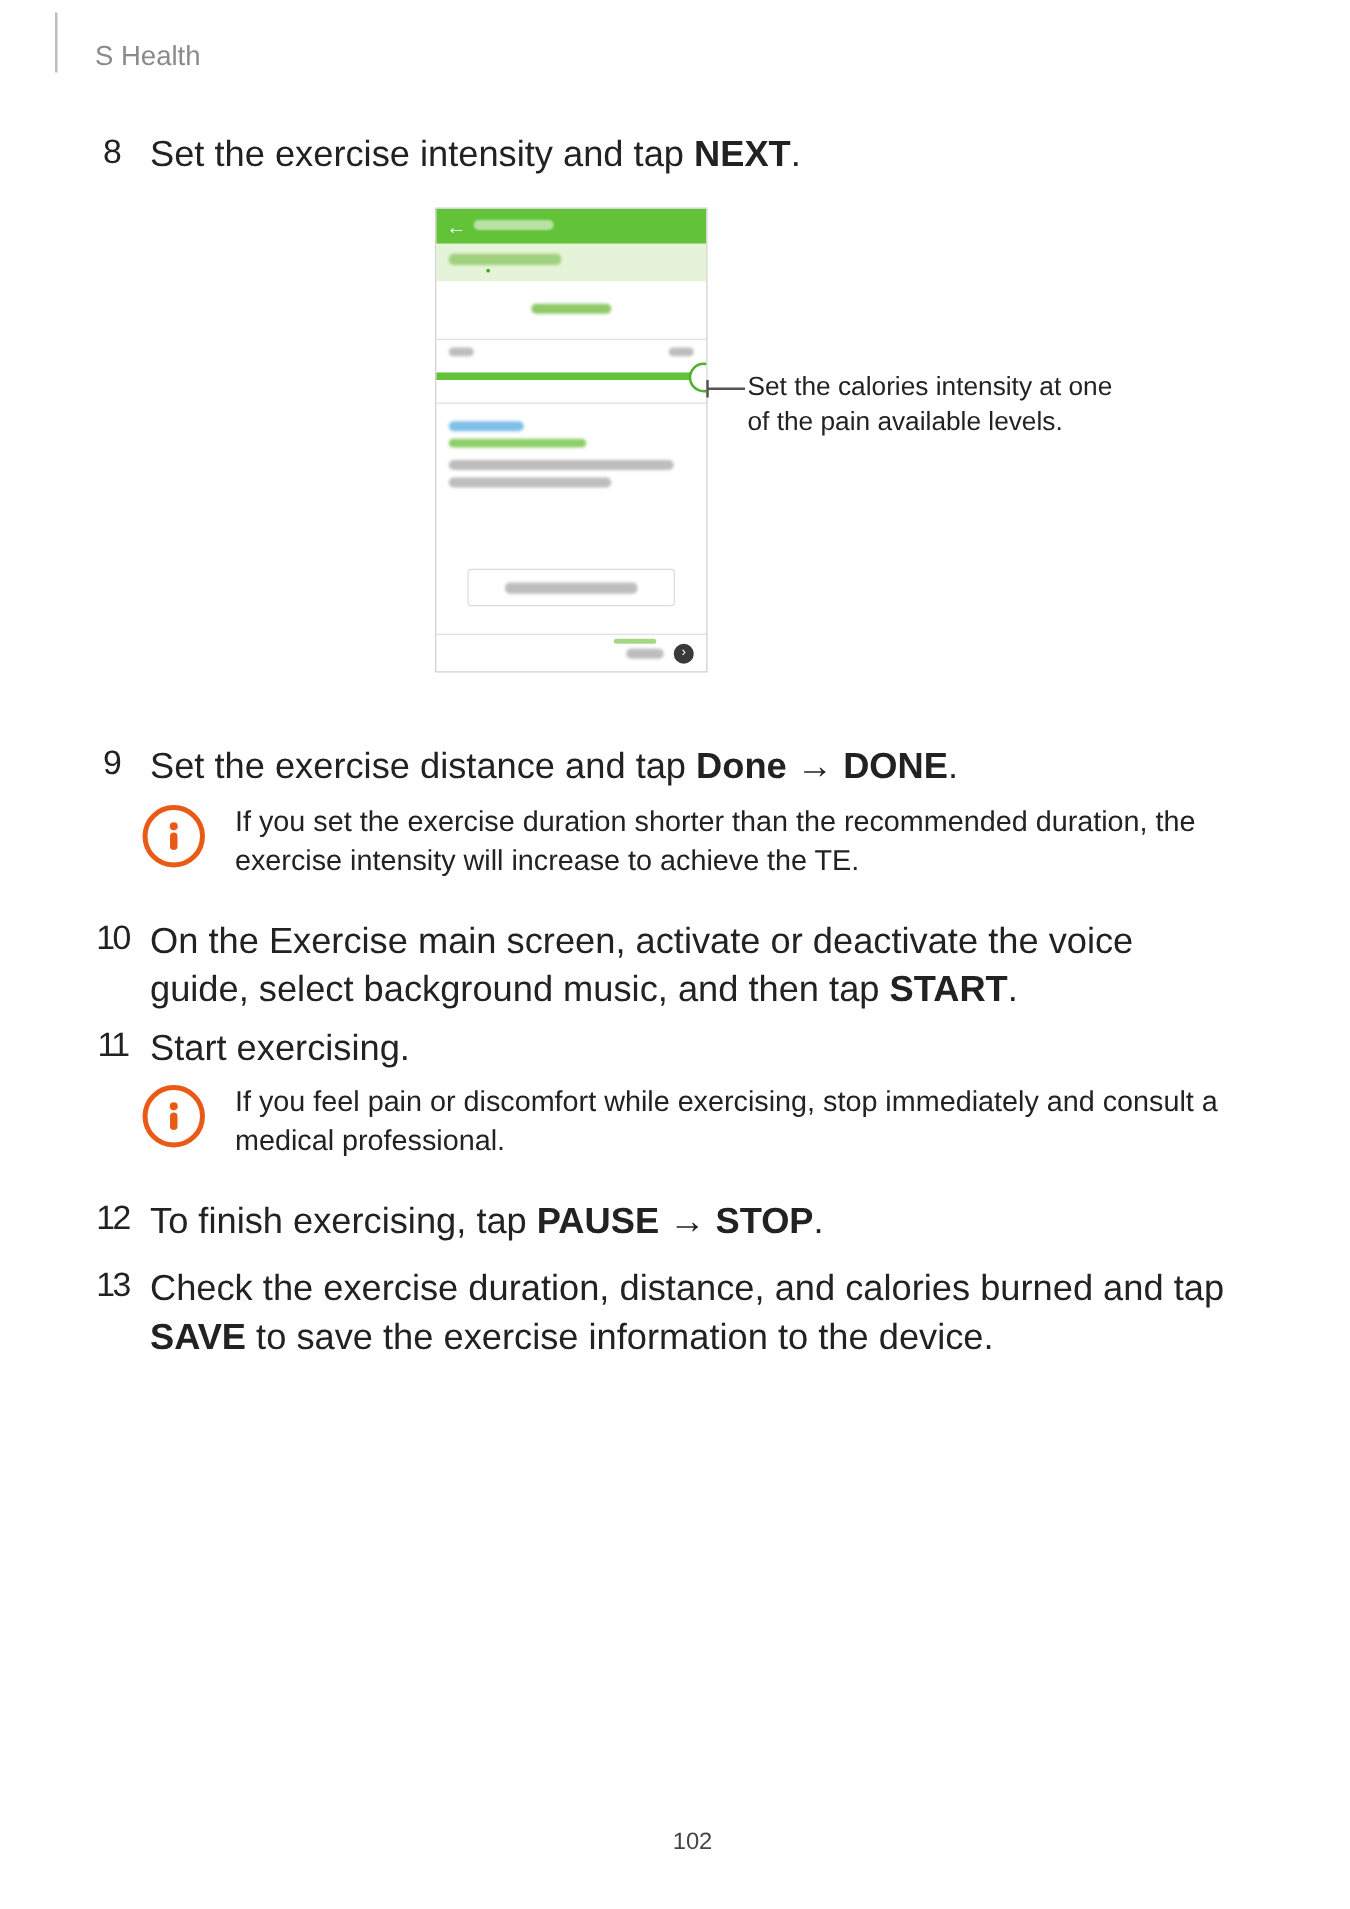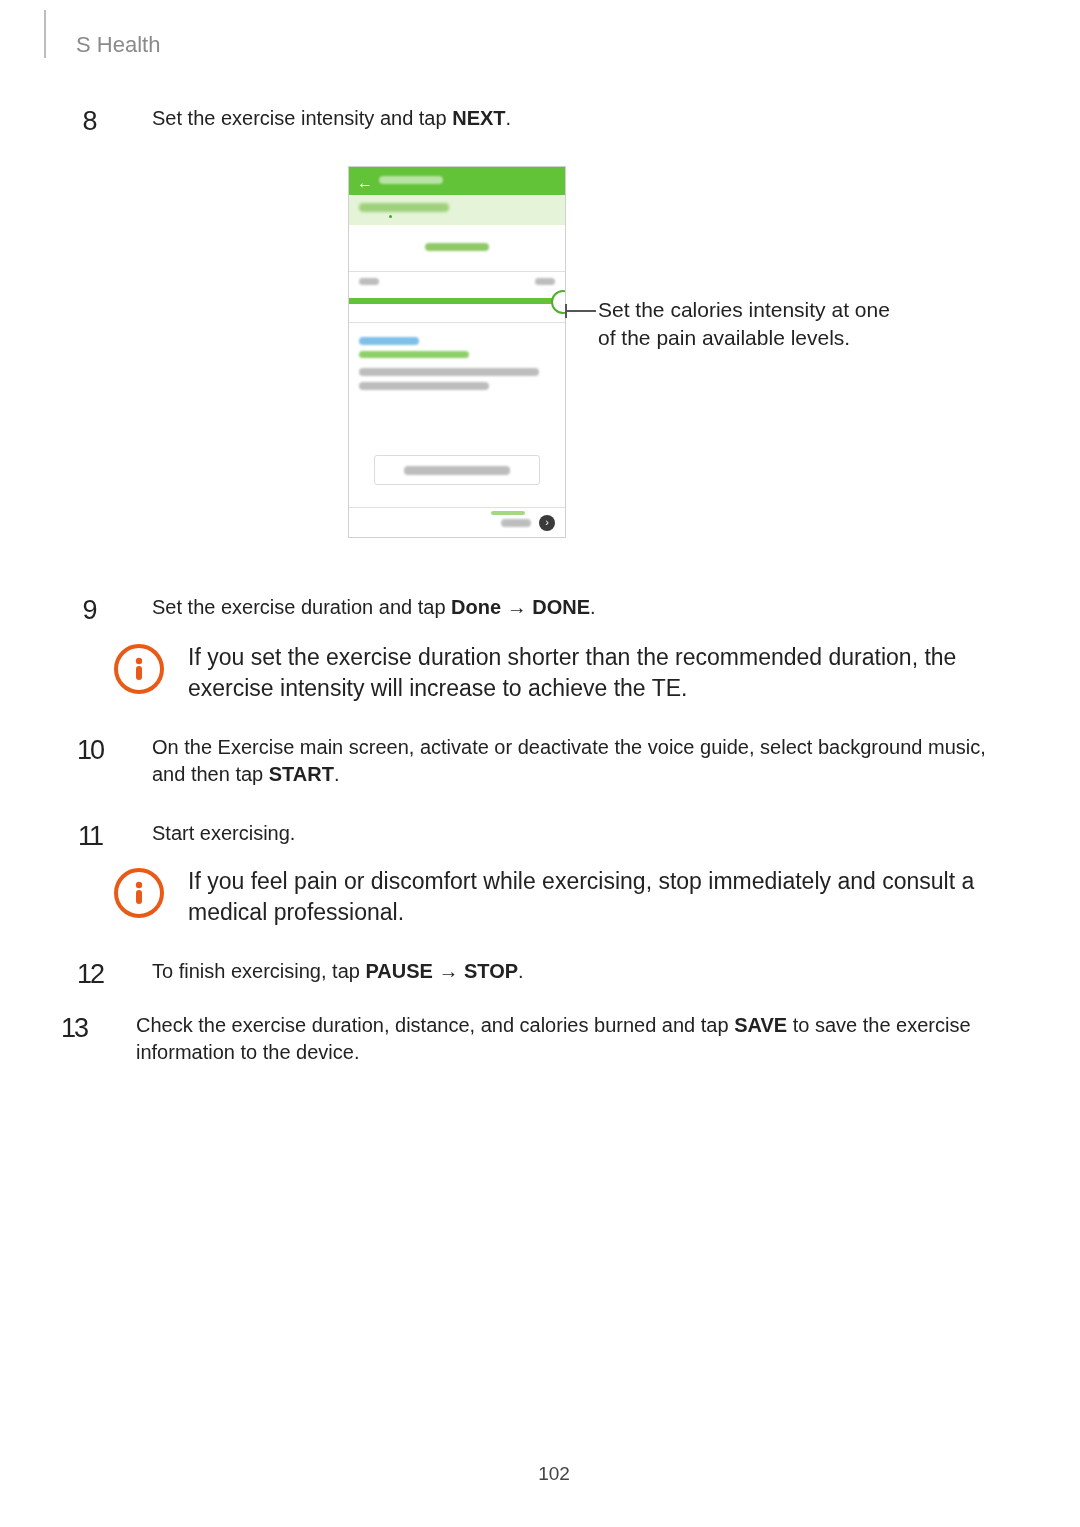--- a/index.html
+++ b/index.html
@@ -21,21 +21,21 @@
     font-family:"Segoe UI","Helvetica Neue",Arial,sans-serif;
     font-size:23px;line-height:1.35;padding-left:28px;
   }
   
   .hdr{position:absolute;left:0;top:0;width:100%;}
   .hdr-bar{position:absolute;left:44px;top:10px;width:2px;height:48px;background:#bdbdbd;}
   .hdr-text{position:absolute;left:76px;top:30px;color:var(--muted);font-size:22px;}
   
   .step{position:absolute;display:flex;gap:16px;right:80px;}
   .num{font-family:"Segoe UI","Helvetica Neue",Arial,sans-serif;font-weight:400;font-size:27px;min-width:28px;text-align:center;position:relative;top:-2px;}
-  .step-body{font-size:20px;color:var(--text);max-width:870px;margin-left:32px;}
+  .step-body{font-size:29px;color:var(--text);max-width:870px;}
   .step-body b{font-weight:700;}
   
   .callout{position:absolute;display:flex;gap:24px;right:80px;justify-content:flex-end;}
   .warn-icon{width:42px;height:42px;border:4px solid var(--orange);border-radius:50%;display:flex;align-items:center;justify-content:center;flex:0 0 auto;margin-top:2px;}
   .warn-icon svg{width:14px;height:24px;}
   .callout-body{font-size:23px;max-width:840px;}
   
   .pgnum{position:absolute;left:0;right:0;bottom:40px;text-align:center;font-size:19px;color:#444;margin-top:47px;}
   
   .shot-wrap{position:absolute;left:348px;top:166px;width:216px;height:370px;}
@@ -128,21 +128,21 @@
   <div class="anno-line-tick"></div>
   <div class="anno-line-h"></div>
   <div class="anno">
     <span>Set the calories intensity at one</span><br>
     <span>of the pain available levels.</span>
   </div>
 
   <div class="step" style="left:76px;top:594px;">
     <div class="num">9</div>
     <div class="step-body">
-      <span>Set the exercise duration and tap </span><b>Done</b><span> → </span><b>DONE</b><span>.</span>
+      <span>Set the exercise distance and tap </span><b>Done</b><span> → </span><b>DONE</b><span>.</span>
     </div>
   </div>
 
   <div class="callout" style="left:76px;top:642px;">
     <div class="warn-icon">
       <svg viewBox="0 0 14 24">
           <circle cx="7" cy="4" r="3.2" fill="#ea5a17"></circle>
           <rect x="4" y="9" width="6" height="14" rx="3" fill="#ea5a17"></rect>
         </svg>
     </div>
@@ -171,21 +171,21 @@
     <div class="callout-body">If you feel pain or discomfort while exercising, stop immediately and consult a medical professional.</div>
   </div>
 
   <div class="step" style="left:76px;top:958px;">
     <div class="num" style="letter-spacing:-2px;">12</div>
     <div class="step-body">
       <span>To finish exercising, tap </span><b>PAUSE</b><span> → </span><b>STOP</b><span>.</span>
     </div>
   </div>
 
-  <div class="step" style="left:60px;top:1012px;">
+  <div class="step" style="left:76px;top:1012px;">
     <div class="num" style="letter-spacing:-2px;">13</div>
     <div class="step-body">
       <span>Check the exercise duration, distance, and calories burned and tap </span><b>SAVE</b><span> to save the exercise information to the device.</span>
     </div>
   </div>
 
   <div class="pgnum">102</div>
 </div>
 
 </body></html>

